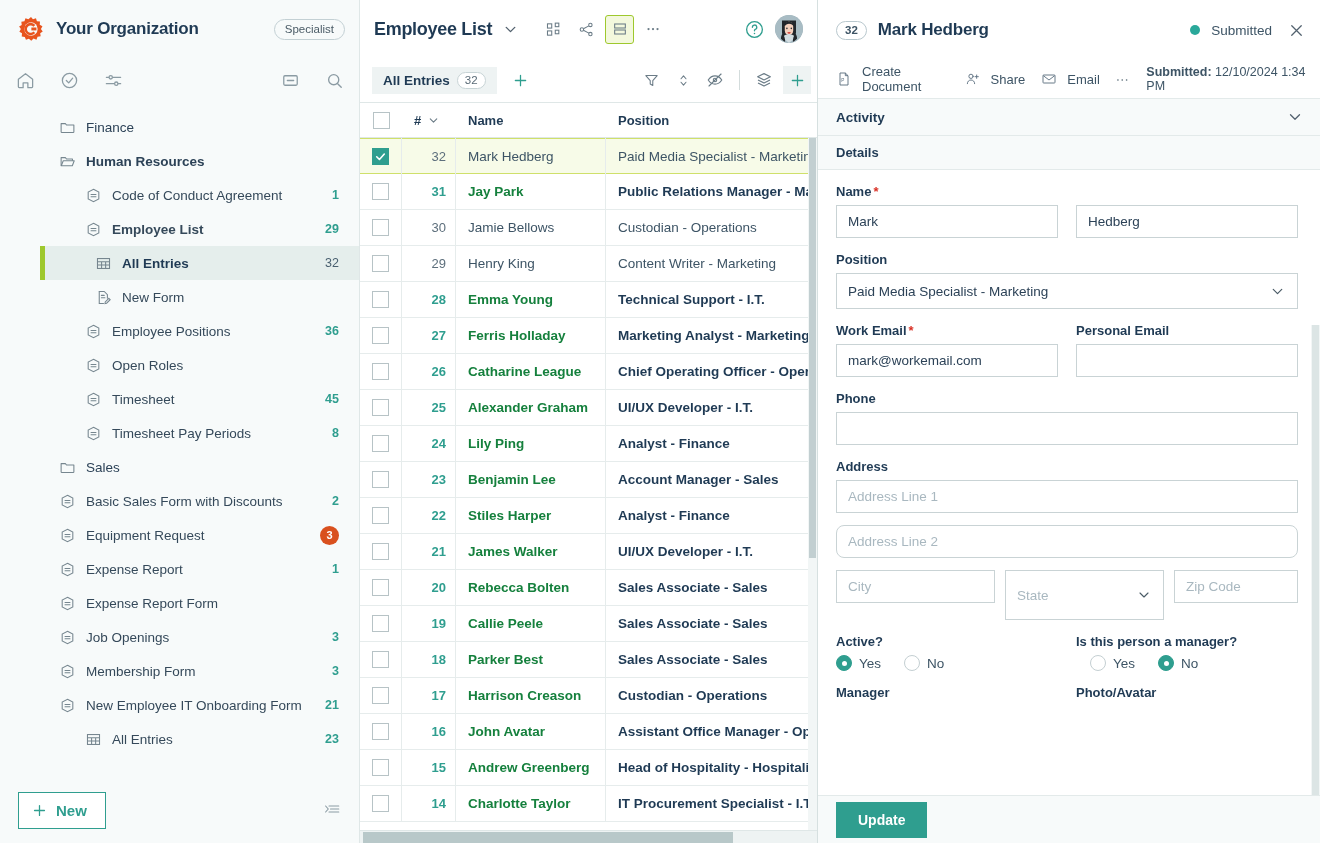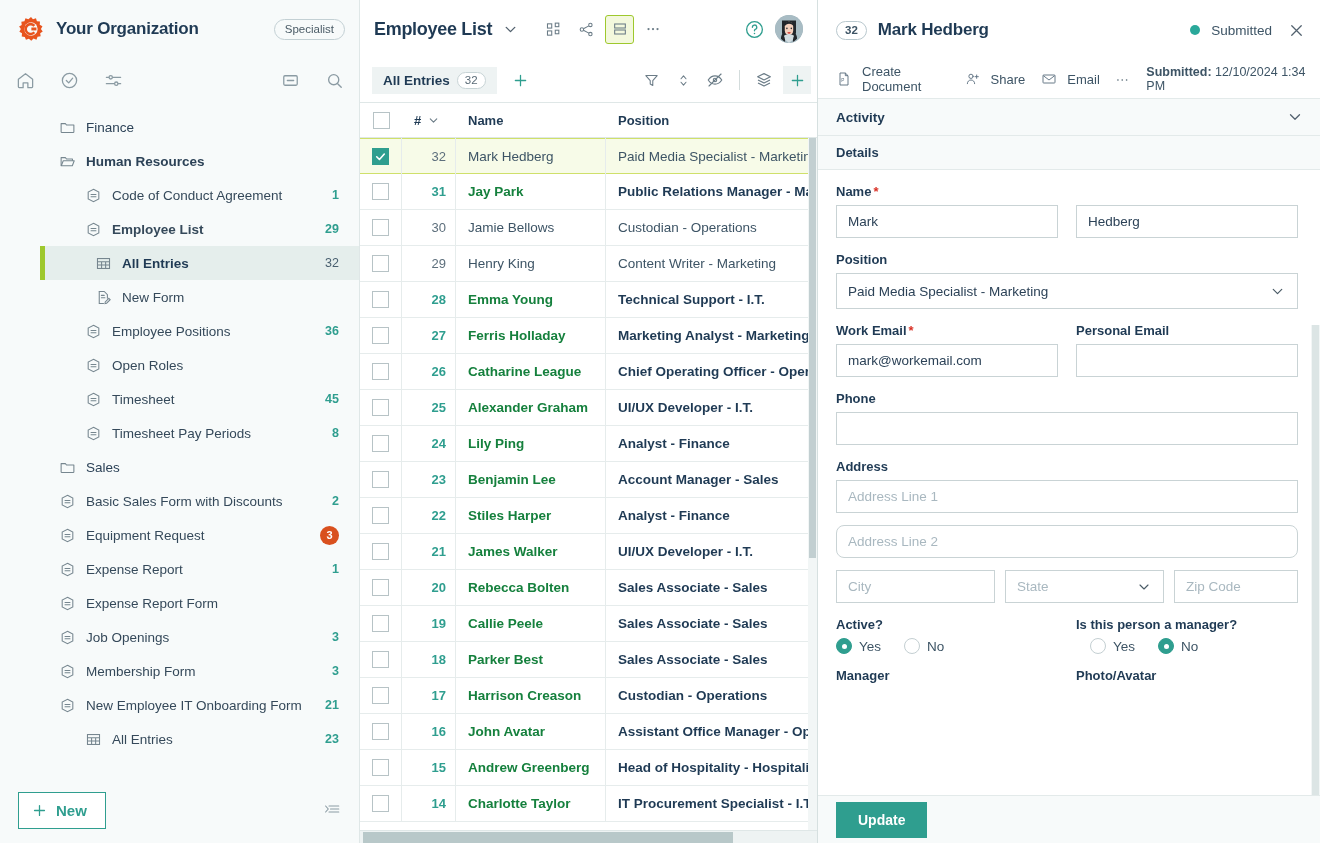--- a/index.html
+++ b/index.html
@@ -1099,21 +1099,21 @@
       <span class="flabel">Phone</span>
       <input class="finput" value="" style="">
     </div>
 
     <div class="fgroup">
       <span class="flabel">Address</span>
       <input class="finput" style="margin-bottom: 12px;" placeholder="Address Line 1">
       <input class="finput" style="margin-bottom: 12px; border-radius: 8px;" placeholder="Address Line 2">
       <div class="frow" style="gap:10px">
         <input class="finput" style="flex: 1.35 1 0%;" placeholder="City">
-        <div class="fselect ph" style="flex:1.35; height:33px">
+        <div class="fselect ph" style="flex:1.35; height:50px">
           <span class="v">State</span>
           <span class="c">
             <svg viewBox="0 0 24 24" width="16" height="16" fill="none" stroke="currentColor" stroke-width="1.7" stroke-linecap="round" stroke-linejoin="round">
                 <path d="m6 9 6 6 6-6"></path>
               </svg>
           </span>
         </div>
         <input class="finput" style="flex: 1 1 0%;" placeholder="Zip Code">
       </div>
     </div>

